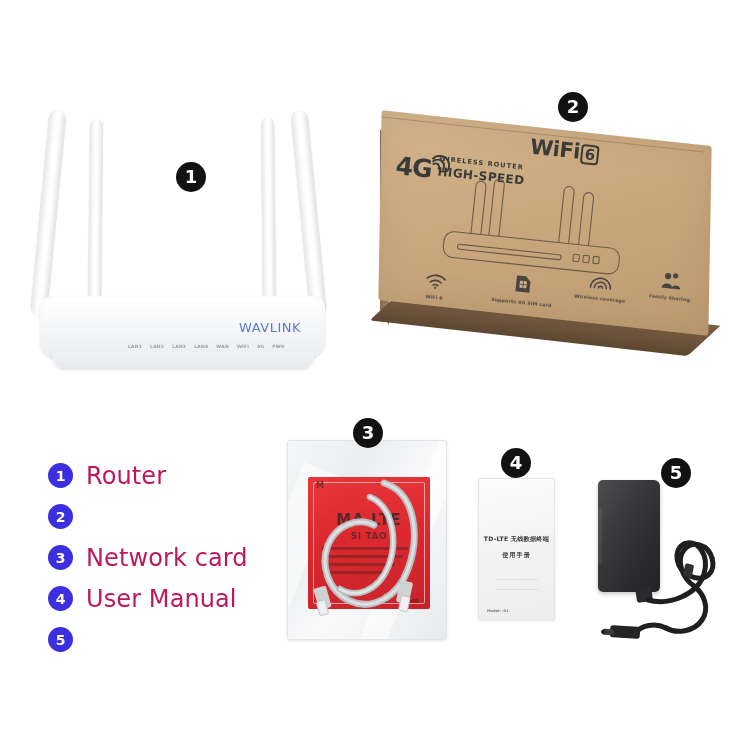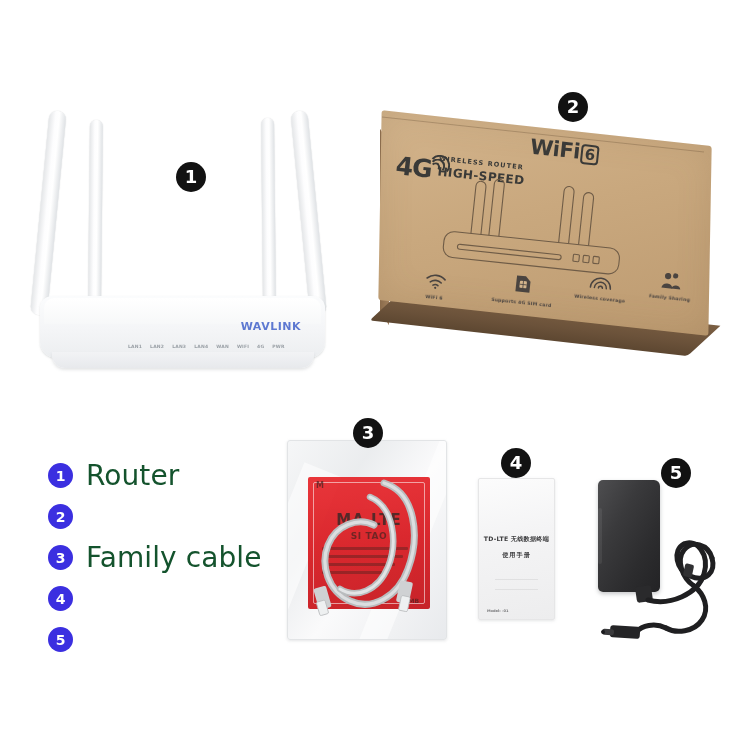--- a/index.html
+++ b/index.html
@@ -110,22 +110,22 @@
     width: 262px;
     height: 16px;
     background: linear-gradient(180deg, #f2f3f5 0%, #e7e9ec 100%);
     border-radius: 0 0 13px 13px;
     box-shadow: 0 2px 3px rgba(150,155,160,0.25);
   }
   .router-logo {
     position: absolute;
     right: 24px;
     top: 24px;
-    font-size: 11px;
-    font-weight: bold;
+    font-size: 13px;
+    font-weight: normal;
     letter-spacing: 0.5px;
     color: #2b4fc4;
     opacity: 0.75;
     filter: blur(0.4px);
   }
   .led-strip {
     position: absolute;
     left: 88px;
     top: 48px;
     display: flex;
@@ -315,22 +315,22 @@
     background: #3b2fe0;
     color: #ffffff;
     font-size: 14px;
     font-weight: bold;
     display: flex;
     align-items: center;
     justify-content: center;
     line-height: 1;
   }
   .legend-label {
-    font-size: 28px;
-    color: #14532d;
+    font-size: 24px;
+    color: #be185d;
     white-space: nowrap;
     letter-spacing: 0.1px;
   }
 
   
   .cable-wrap {
     position: absolute;
     left: 287px;
     top: 440px;
     width: 160px;
@@ -649,24 +649,25 @@
   <div class="legend">
     <div class="legend-row">
       <div class="legend-badge">1</div>
       <div class="legend-label">Router</div>
     </div>
     <div class="legend-row">
       <div class="legend-badge">2</div>
     </div>
     <div class="legend-row">
       <div class="legend-badge">3</div>
-      <div class="legend-label">Family cable</div>
+      <div class="legend-label">Network card</div>
     </div>
     <div class="legend-row">
       <div class="legend-badge">4</div>
+      <div class="legend-label">User Manual</div>
     </div>
     <div class="legend-row">
       <div class="legend-badge">5</div>
     </div>
   </div>
 
   <div class="cable-wrap">
     <div class="poly-bag">
       <div class="bag-sheen" style="left:-30px; top:20px; width:40px; height:240px;"></div>
       <div class="bag-sheen" style="left:110px; top:-20px; width:26px; height:250px;"></div>

